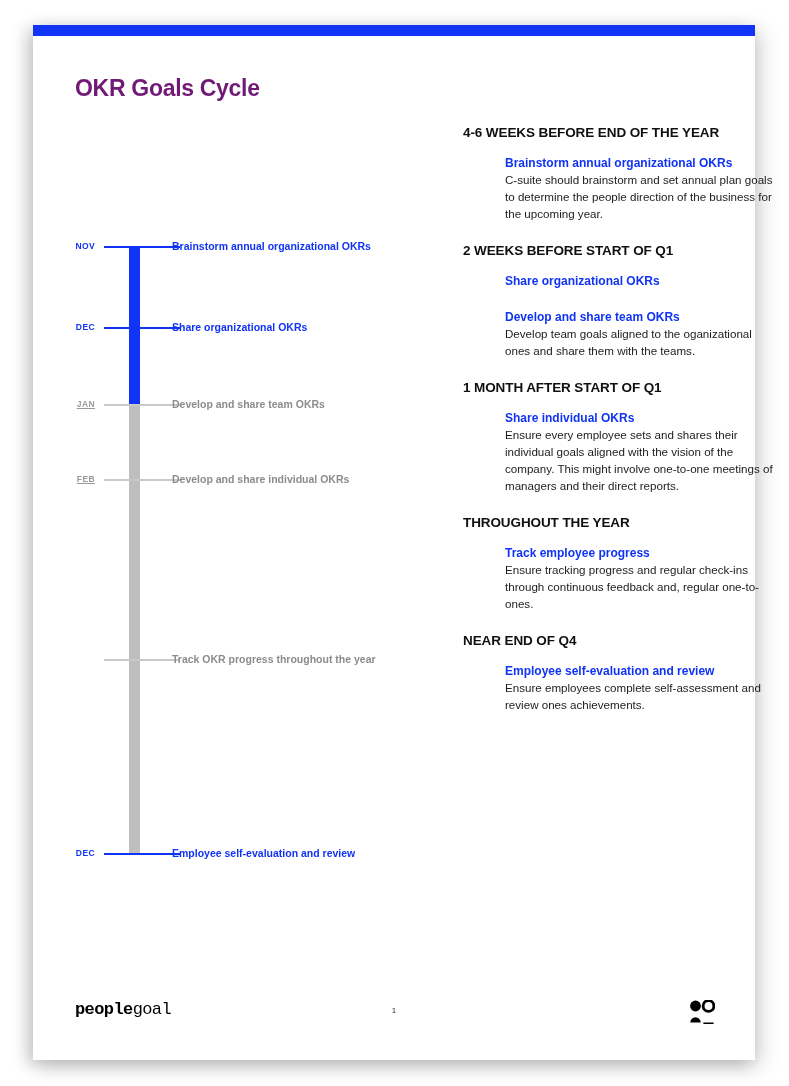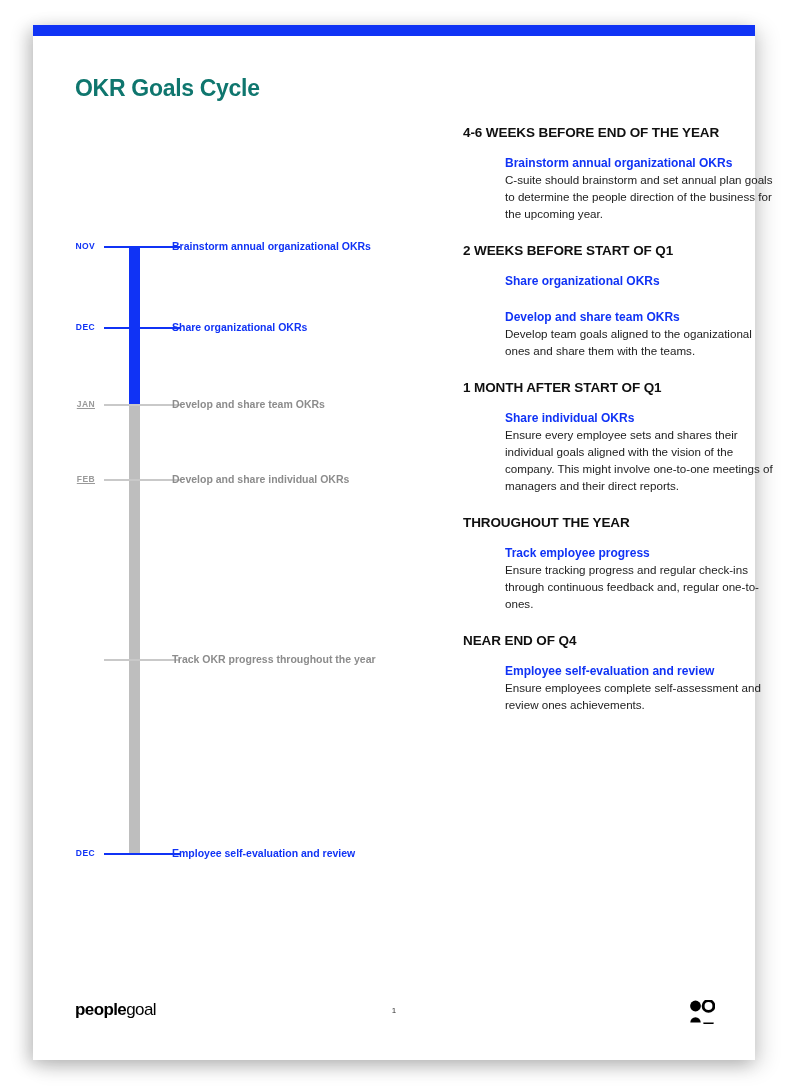--- a/index.html
+++ b/index.html
@@ -41,21 +41,21 @@
     height: 11px;
     background: #1033F5;
   }
 
   #doc-title {
     position: absolute;
     left: 42px;
     top: 50px;
     font-size: 23px;
     font-weight: bold;
-    color: #0f766e;
+    color: #701a75;
     letter-spacing: -0.3px;
   }
 
   
   #timeline {
     position: absolute;
     left: 0;
     top: 0;
     width: 390px;
     height: 1035px;
@@ -145,20 +145,21 @@
     width: 100%;
     height: 30px;
   }
   #brand-logo {
     position: absolute;
     left: 42px;
     top: 2px;
     font-size: 17px;
     color: #000000;
     letter-spacing: -0.6px;
+    font-family: Liberation Mono, monospace;
   }
   #brand-logo .brand-strong { font-weight: bold; }
   #brand-logo .brand-light  { font-weight: normal; }
   #page-number {
     position: absolute;
     left: 0;
     right: 0;
     top: 8px;
     text-align: center;
     font-size: 8px;

